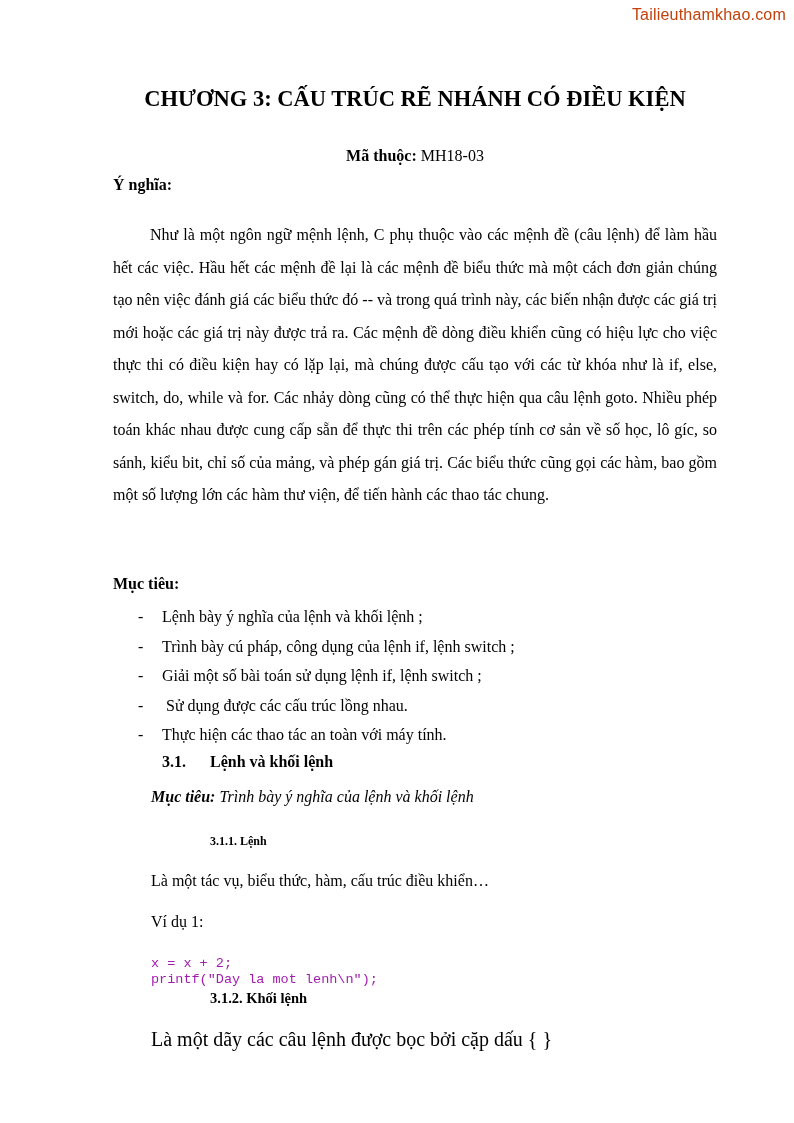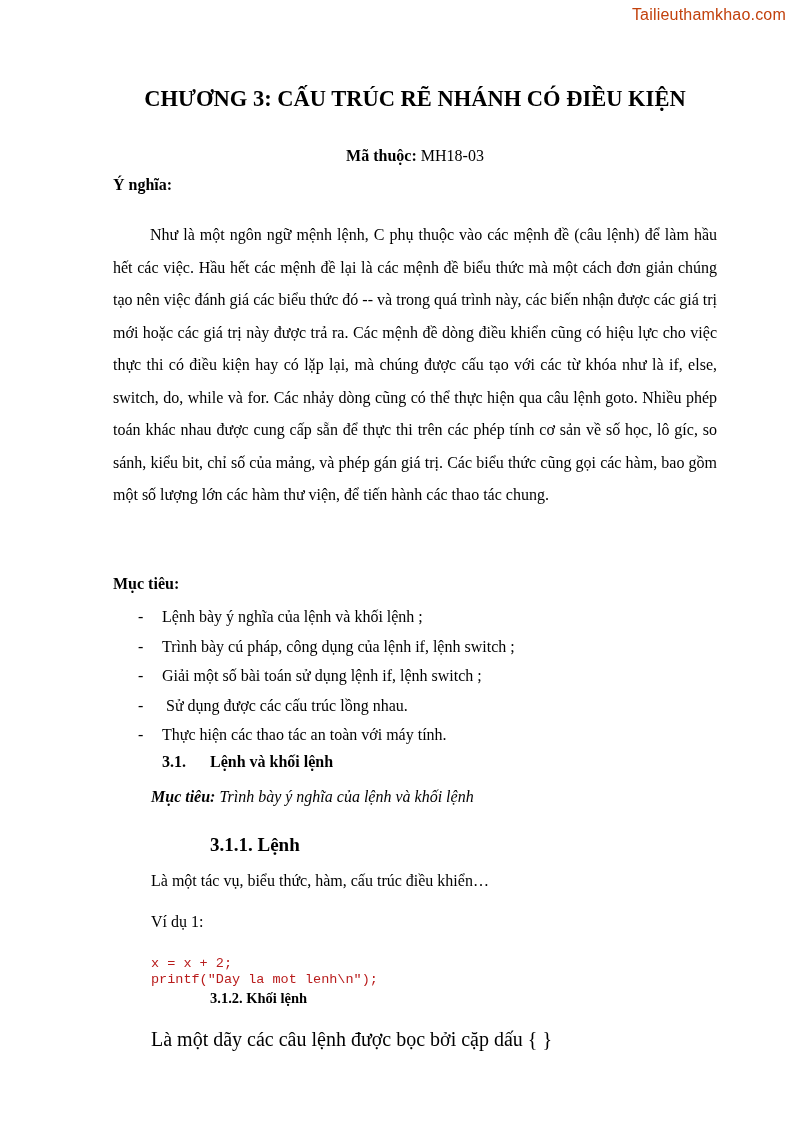--- a/index.html
+++ b/index.html
@@ -33,27 +33,27 @@
       position: relative; height: 29.5px; font-size: 16px; line-height: 29.5px;
       white-space: nowrap;
     }
     .bullets .dash { position: absolute; left: 138px; }
     .bullets .txt { position: absolute; left: 162px; }
     .bullets li.extra-indent .txt { left: 166px; }
     .sec31 { top: 753px; left: 162px; font-size: 16px; font-weight: bold; white-space: nowrap; }
     .sec31 .num { display: inline-block; width: 48px; }
     .muctieu31 { top: 788px; left: 151px; font-size: 16px; font-style: italic; white-space: nowrap; }
     .muctieu31 b { font-weight: bold; }
-    .sec311 { top: 834px; left: 210px; font-size: 19px; font-weight: bold; white-space: nowrap; }
+    .sec311 { top: 834px; left: 210px; font-size: 12px; font-weight: bold; white-space: nowrap; }
     .lenh-desc { top: 872px; left: 151px; font-size: 16px; white-space: nowrap; }
     .vidu { top: 913px; left: 151px; font-size: 16px; white-space: nowrap; }
     .code {
       top: 956px; left: 151px; margin: 0;
       font-family: "Liberation Mono", monospace; font-size: 13.5px; line-height: 16px;
-      color: #b91c1c; white-space: pre;
+      color: #a21caf; white-space: pre;
     }
     .sec312 { top: 990px; left: 210px; font-size: 14.5px; font-weight: bold; white-space: nowrap; }
     .khoi-desc { top: 1028px; left: 151px; font-size: 20px; white-space: nowrap; }
   </style>
 </head>
 <body>
 
 <div class="watermark">Tailieuthamkhao.com</div>
 
 <div class="abs title">CHƯƠNG 3: CẤU TRÚC RẼ NHÁNH CÓ ĐIỀU KIỆN</div>

